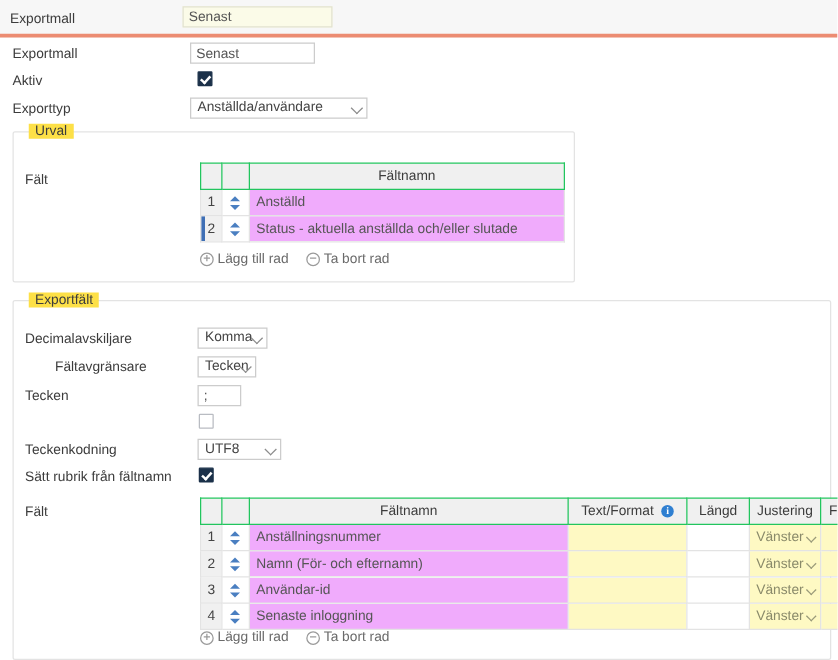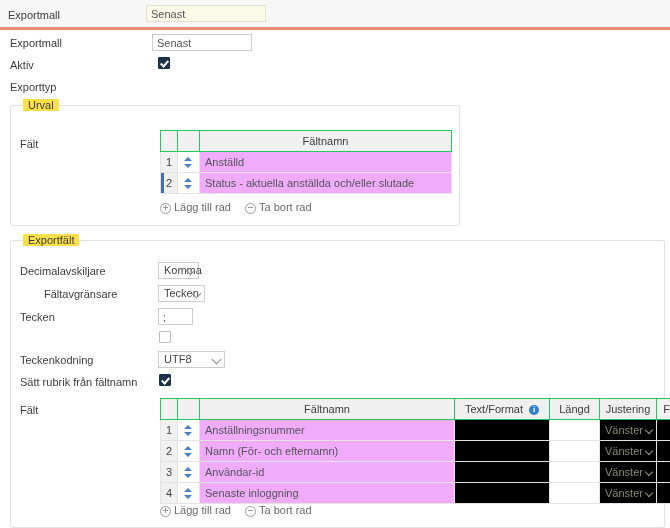--- a/index.html
+++ b/index.html
@@ -84,21 +84,21 @@
   .tbl td{
     background:#f0abfc;border:1px solid #e3e3e3;
     font-size:11px;color:#555;height:20px;padding:0 0 0 5px;
     overflow:hidden;white-space:nowrap;
   }
   .tbl td.num{
     background:#f0f0f0;text-align:center;padding:0;color:#444;
   }
   .tbl td.num.sel-mark{box-shadow:inset 3px 0 0 #3f6fb5;}
   .tbl td.handle{background:#ffffff;text-align:center;padding:0;}
-  .tbl td.ycell{background:#000000;padding:0;}
+  .tbl td.ycell{background:#fef9c3;padding:0;}
   .tbl td.wcell{background:#ffffff;padding:0;}
 
   .dragicon{display:inline-block;width:9px;height:11px;position:relative;vertical-align:middle;}
   .dragicon:before,.dragicon:after{
     content:"";position:absolute;left:0;width:0;height:0;
     border-left:4.5px solid transparent;border-right:4.5px solid transparent;
   }
   .dragicon:before{top:0;border-bottom:4px solid #4a7fc1;}
   .dragicon:after{bottom:0;border-top:4px solid #4a7fc1;}
 
@@ -151,20 +151,24 @@
       <input class="txtinput" type="text" style="width: 100px;" value="Senast">
     </div>
 
     <div class="frow" style="height:22px;">
       <div class="flabel">Aktiv</div>
       <div class="cbox on"></div>
     </div>
 
     <div class="frow" style="height:25px;">
       <div class="flabel">Exporttyp</div>
+      <div class="sel" style="left:152px;width:142px;">
+        <span>Anställda/användare</span>
+        <span class="chev"></span>
+      </div>
     </div>
   </div>
 
   <div class="fs" style="left:10px;top:105px;width:450px;height:121px;">
     <div class="fs-legend">Urval</div>
   </div>
   <div style="position:absolute;left:20px;top:138px;font-size:11px;color:#3c3c3c;">Fält</div>
 
   <table class="tbl" style="left:160px;top:130px;width:291px;">
     <colgroup>
@@ -197,21 +201,21 @@
     <span class="lnk"><span class="circ plus"></span><span>Lägg till rad</span></span>
     <span class="gap"></span>
     <span class="lnk"><span class="circ"></span><span>Ta bort rad</span></span>
   </div>
 
   <div class="fs" style="left:10px;top:240px;width:655px;height:288px;">
     <div class="fs-legend">Exportfält</div>
   </div>
 
   <div style="position:absolute;left:20px;top:265px;font-size:11px;">Decimalavskiljare</div>
-  <div class="sel" style="left:158px;top:262px;width:41px;">
+  <div class="sel" style="left:158px;top:262px;width:56px;">
     <span>Komma</span>
     <span class="chev"></span>
   </div>
 
   <div style="position:absolute;left:20px;top:288px;font-size:11px;padding-left:24px;">Fältavgränsare</div>
   <div class="sel" style="left:158px;top:285px;width:47px;">
     <span>Tecken</span>
     <span class="chev"></span>
   </div>
 

